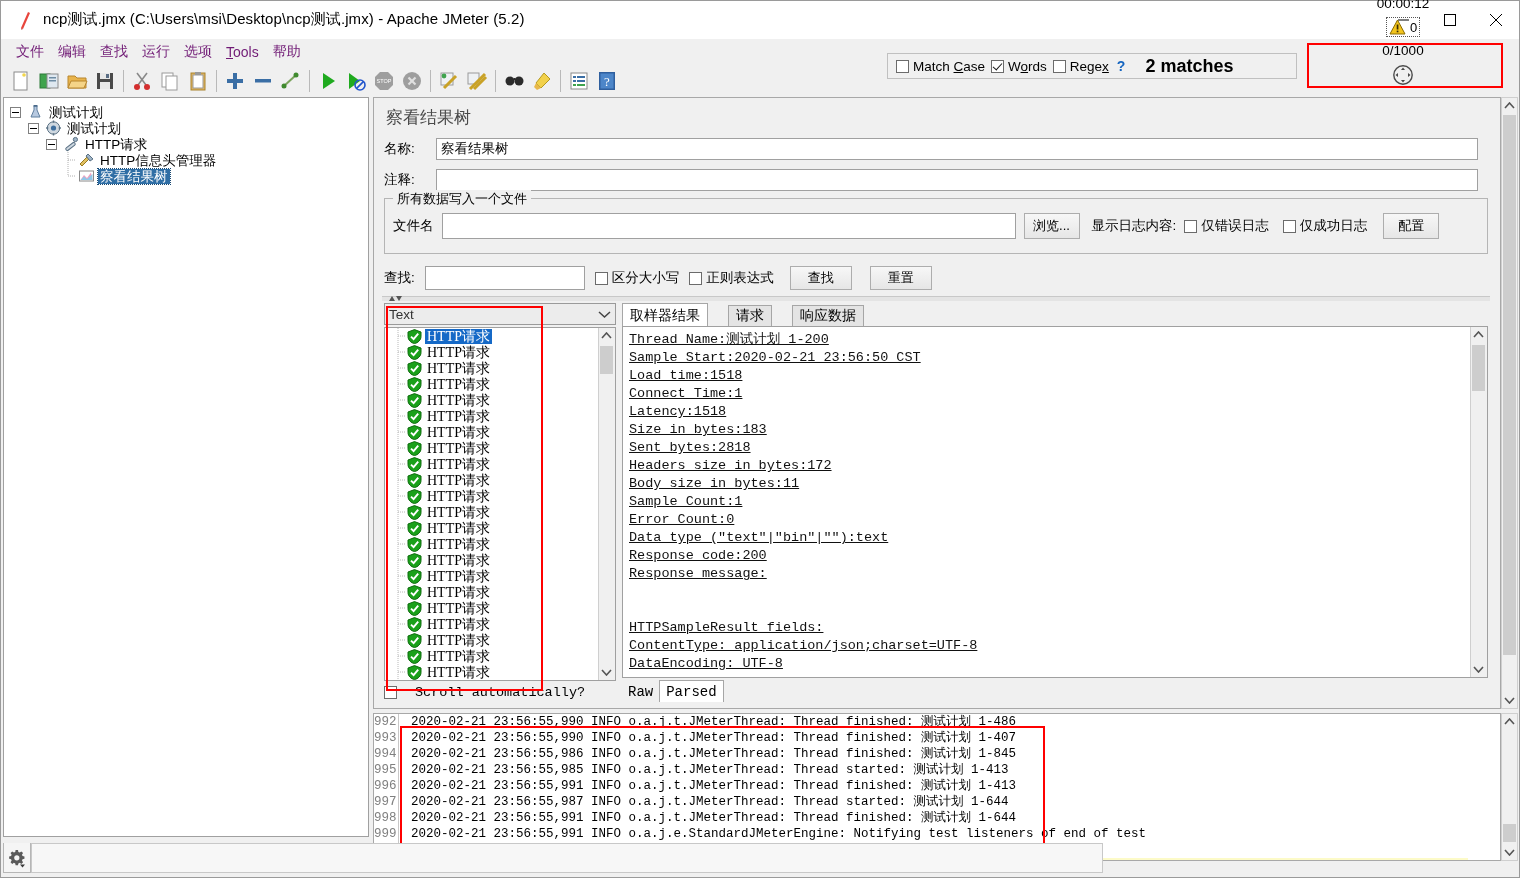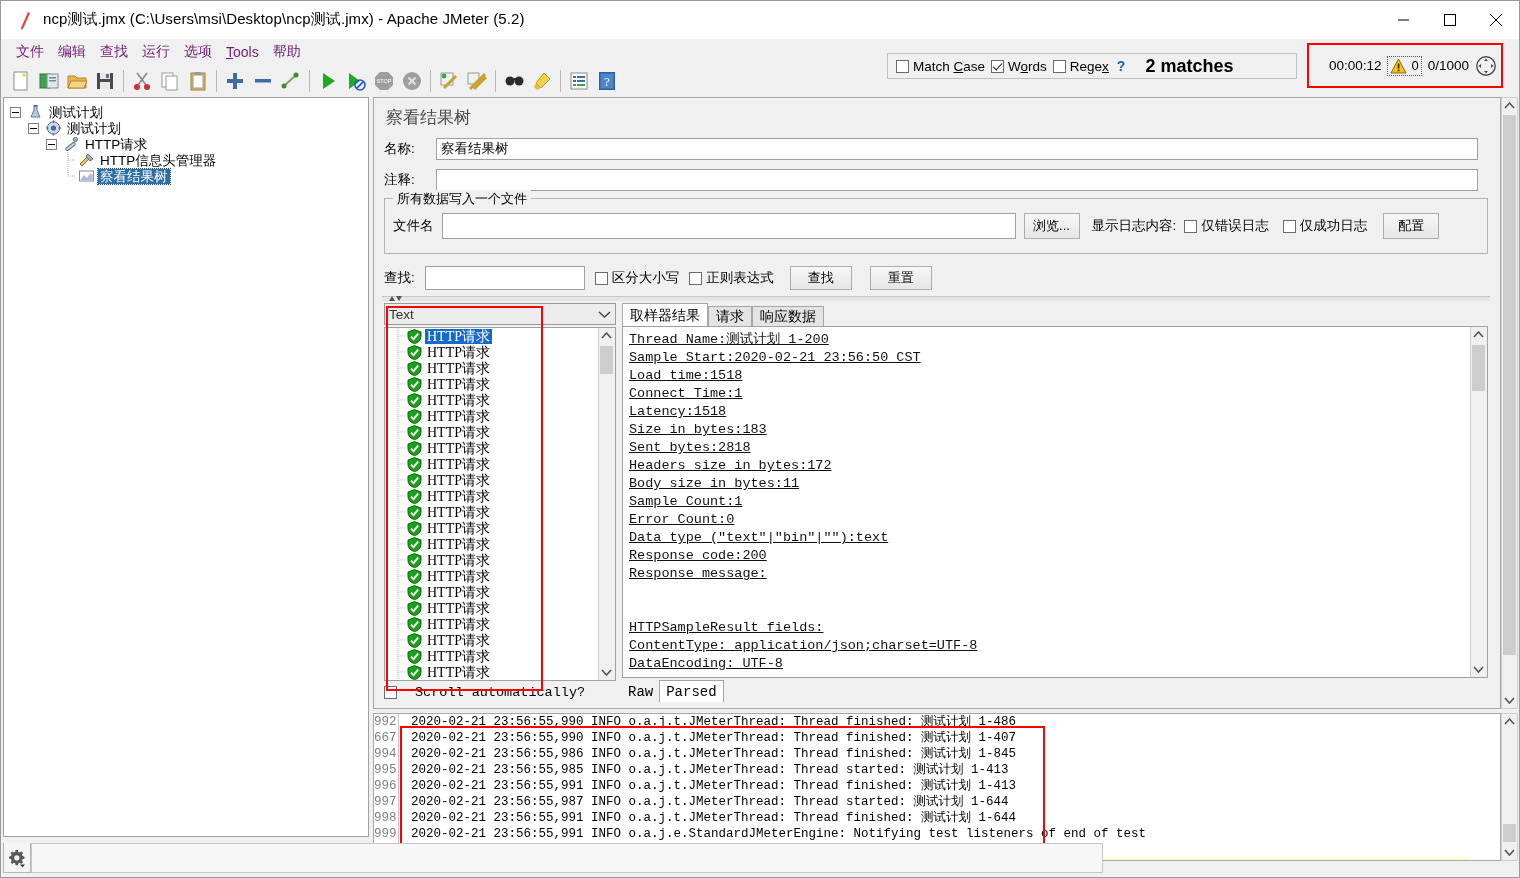--- a/index.html
+++ b/index.html
@@ -34,21 +34,21 @@
   
   .searchopts{position:absolute;left:886px;top:52px;width:410px;height:26px;border:1px solid #c0c0c0;background:#f0f0f0;display:flex;align-items:center;padding-left:8px;box-sizing:border-box;gap:6px;}
   .cb{width:13px;height:13px;border:1px solid #6b6b6b;background:#fff;display:inline-block;position:relative;box-sizing:border-box;flex:none;}
   .cb.checked::after{content:"";position:absolute;left:3px;top:0px;width:4px;height:8px;border:solid #1a1a1a;border-width:0 1.6px 1.6px 0;transform:rotate(42deg);}
   .opt{display:flex;align-items:center;gap:4px;font-size:13.5px;white-space:nowrap;}
   .opt u{text-decoration:underline;}
   .qmark{color:#1565c0;font-weight:bold;font-size:14px;margin-left:2px;}
   .matches{font-weight:bold;font-size:18px;margin-left:14px;white-space:nowrap;}
 
   
-  .runstatus{position:absolute;left:1306px;top:42px;width:196px;height:45px;border:2px solid #ff0000;background:#f0f0f0;box-sizing:border-box;display:flex;align-items:center;justify-content:flex-end;padding-right:4px;gap:6px;}
+  .runstatus{position:absolute;left:1306px;top:42px;width:196px;height:45px;border:2px solid #ff0000;background:#f0f0f0;box-sizing:border-box;display:flex;align-items:center;justify-content:flex-end;padding-right:4px;gap:6px;flex-direction:column;}
   .elapsed{font-size:13.5px;white-space:nowrap;}
   .warnbox{display:flex;align-items:center;gap:4px;border:1px dotted #555;padding:1px 2px;}
   .threadcount{font-size:13.5px;white-space:nowrap;}
   .expand-ic{width:22px;height:22px;flex:none;}
 
   
   .treepanel{position:absolute;left:2px;top:96px;width:366px;height:740px;background:#fff;border:1px solid #a0a0a0;box-sizing:border-box;overflow:hidden;}
   .tnode{position:relative;height:16px;display:flex;align-items:center;white-space:nowrap;font-size:13.5px;}
   .tlabel{padding:0 2px;line-height:15px;}
   .tlabel.sel{background:#2f6ea5;color:#fff;outline:1px dotted #1b4a72;}
@@ -86,21 +86,21 @@
 
   
   .vsb{background:#f0f0f0;border:1px solid #cfcfcf;box-sizing:border-box;position:relative;width:17px;}
   .vsb .arrow{position:absolute;left:0;width:15px;height:16px;display:flex;align-items:center;justify-content:center;}
   .vsb .arrow.up{top:0;}
   .vsb .arrow.dn{bottom:0;}
   .vsb .thumb{position:absolute;left:1px;width:13px;background:#cdcdcd;}
 
   
   .resp-wrap{position:absolute;left:248px;top:205px;width:866px;height:400px;}
-  .tabs{position:absolute;left:0;top:0;height:24px;display:flex;align-items:flex-end;}
+  .tabs{position:absolute;left:0;top:0;height:24px;display:flex;align-items:center;gap:20px;}
   .tab{height:21px;padding:0 7px;border:1px solid #a6a6a6;border-bottom:none;background:#e4e4e4;font-size:14px;display:flex;align-items:center;box-sizing:border-box;}
   .tab.active{background:#fff;height:24px;font-weight:normal;}
   .resp-box{position:absolute;left:0;top:23px;width:866px;height:352px;background:#fff;border:1px solid #a0a0a0;box-sizing:border-box;overflow:hidden;}
   .resp-text{padding:4px 0 0 6px;font-family:"Liberation Mono","DejaVu Sans Mono",monospace;font-size:13.5px;line-height:18px;white-space:pre;color:#111;text-decoration:underline;}
   .rawparsed{position:absolute;left:0;top:377px;height:22px;display:flex;align-items:flex-end;}
   .rp{height:20px;padding:0 6px;font-family:"Liberation Mono","DejaVu Sans Mono",monospace;font-size:14px;display:flex;align-items:center;box-sizing:border-box;}
   .rp.active{border:1px solid #a6a6a6;border-bottom:none;background:#fff;height:22px;}
 
   
   .logpanel{position:absolute;left:372px;top:712px;width:1128px;height:148px;background:#fff;border:1px solid #a8a8a8;box-sizing:border-box;overflow:hidden;}
@@ -817,21 +817,21 @@
       <svg width="11" height="8">
           <path d="M1 2 L5.5 7 L10 2" fill="none" stroke="#555" stroke-width="1.6"></path>
         </svg>
     </div>
   </div>
 
   <div class="logpanel">
     <div class="loggutter">
       <div id="log-nos">
           <div class="logline-no">992</div>
-          <div class="logline-no">667</div>
+          <div class="logline-no">993</div>
           <div class="logline-no">994</div>
           <div class="logline-no">995</div>
           <div class="logline-no">996</div>
           <div class="logline-no">997</div>
           <div class="logline-no">998</div>
           <div class="logline-no">999</div>
           <div class="logline-no">1000</div>
           <div class="logline-no">1001</div>
         </div>
       <div class="sep"></div>

